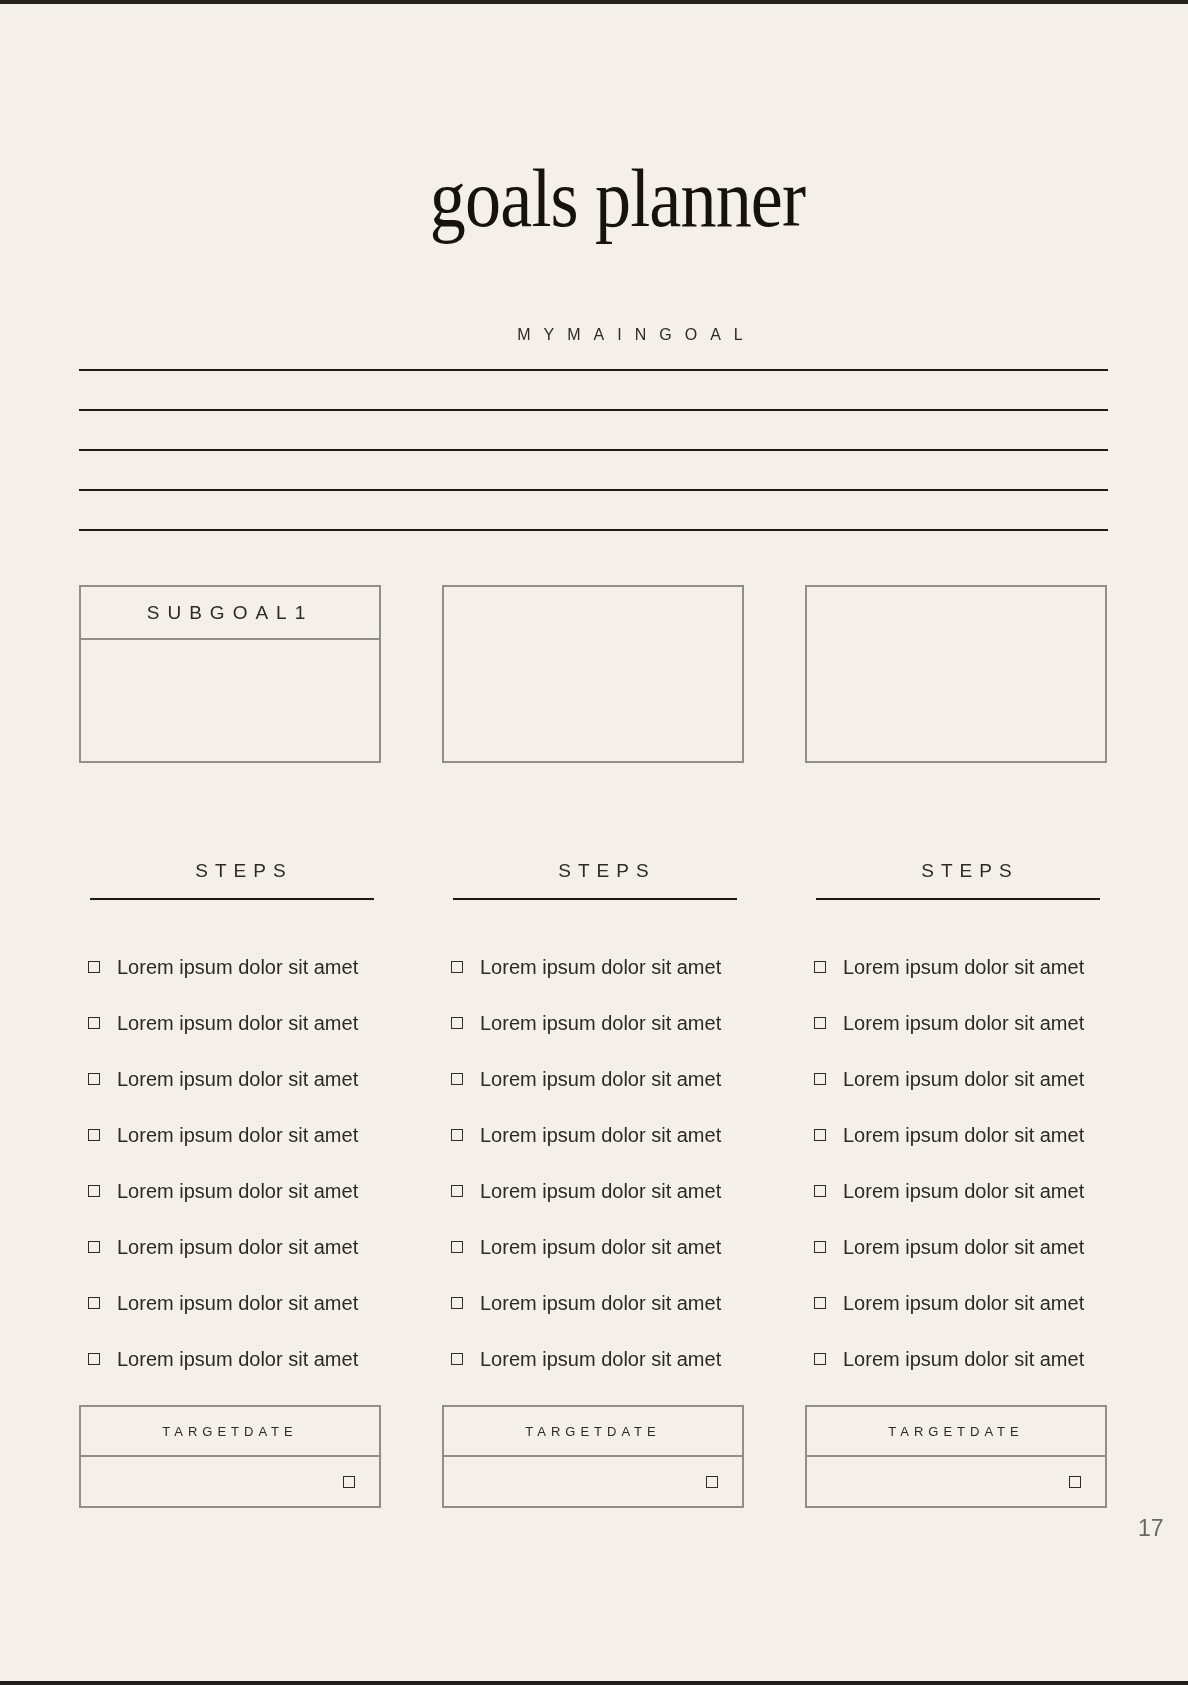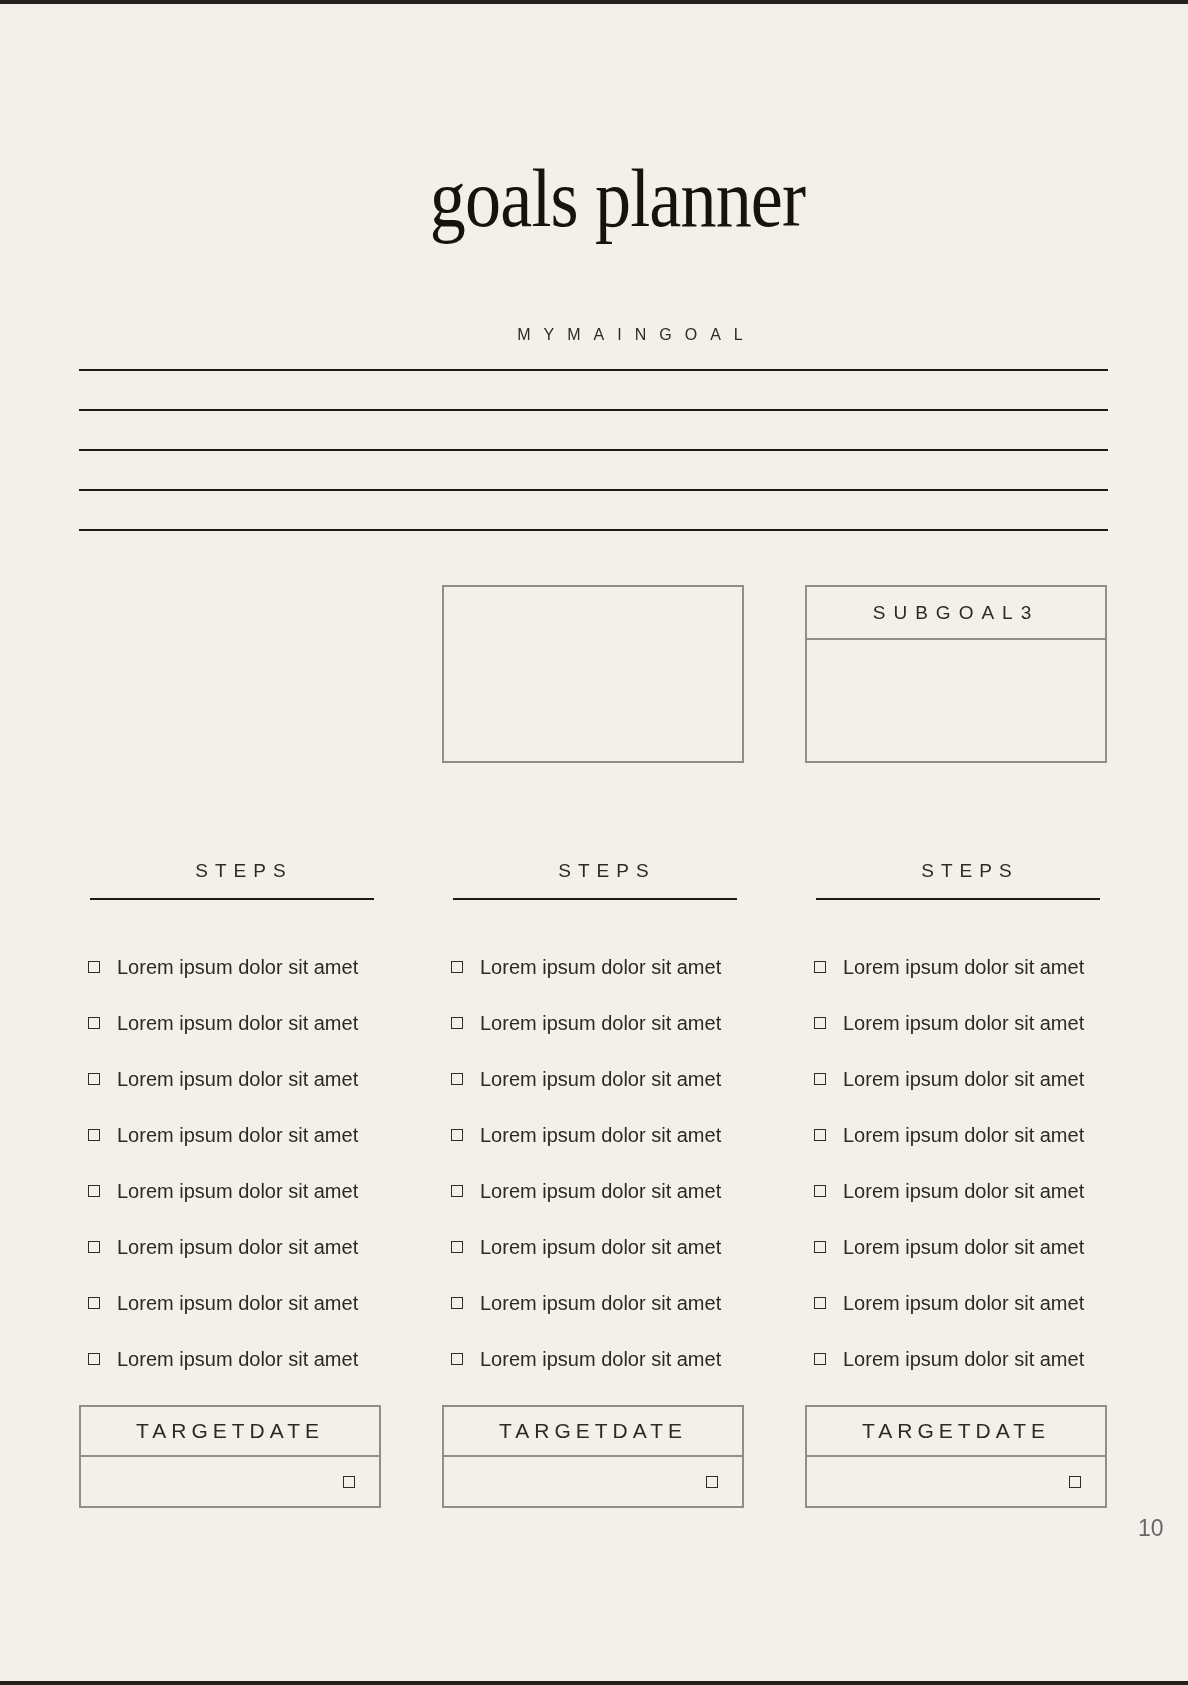--- a/index.html
+++ b/index.html
@@ -76,21 +76,21 @@
   .step-row .cb{margin-left:9px;}
   .step-label{margin-left:17px;font-size:20px;color:var(--text-dark);white-space:nowrap;}
 
   .target-box{
     position:absolute;top:820px;left:0;width:100%;height:103px;
     border:2px solid var(--box-border);box-sizing:border-box;
   }
   .target-header{
     height:48px;border-bottom:2px solid var(--box-border);
     display:flex;align-items:center;justify-content:center;
-    font-size:21px;letter-spacing:5px;color:var(--text-dark);
+    font-size:13px;letter-spacing:5px;color:var(--text-dark);
   }
   .target-body{position:relative;height:49px;}
   .target-body .cb{position:absolute;right:24px;top:50%;transform:translateY(-50%);}
 
   .page-number{
     position:absolute;left:1138px;top:1515px;
     font-size:23px;color:var(--page-number);
   }
 </style>
 </head>
@@ -103,20 +103,24 @@
 
   <div class="content">
     <div class="main-goal-heading">MYMAINGOAL</div>
     <div class="rule-line line-1"></div>
     <div class="rule-line line-2"></div>
     <div class="rule-line line-3"></div>
     <div class="rule-line line-4"></div>
     <div class="rule-line line-5"></div>
 
     <section class="column col-1">
+      <div class="goal-box">
+        <div class="goal-box-header">SUBGOAL1</div>
+        <div class="goal-box-body"></div>
+      </div>
       <div class="steps-heading">STEPS</div>
       <div class="steps-underline"></div>
       <div class="steps-list">
         <div class="step-row">
           <span class="cb"></span>
           <span class="step-label">Lorem ipsum dolor sit amet</span>
         </div>
         <div class="step-row">
           <span class="cb"></span>
           <span class="step-label">Lorem ipsum dolor sit amet</span>
@@ -197,21 +201,20 @@
       <div class="target-box">
         <div class="target-header">TARGETDATE</div>
         <div class="target-body">
           <span class="cb"></span>
         </div>
       </div>
     </section>
 
     <section class="column col-3">
       <div class="goal-box">
-        <div class="goal-box-header">SUBGOAL3</div>
         <div class="goal-box-body"></div>
       </div>
       <div class="steps-heading">STEPS</div>
       <div class="steps-underline"></div>
       <div class="steps-list">
         <div class="step-row">
           <span class="cb"></span>
           <span class="step-label">Lorem ipsum dolor sit amet</span>
         </div>
         <div class="step-row">
@@ -245,15 +248,15 @@
       </div>
       <div class="target-box">
         <div class="target-header">TARGETDATE</div>
         <div class="target-body">
           <span class="cb"></span>
         </div>
       </div>
     </section>
   </div>
 
-  <div class="page-number">10</div>
+  <div class="page-number">17</div>
   <div class="edge-bar bottom"></div>
 </div>
 
 </body></html>

